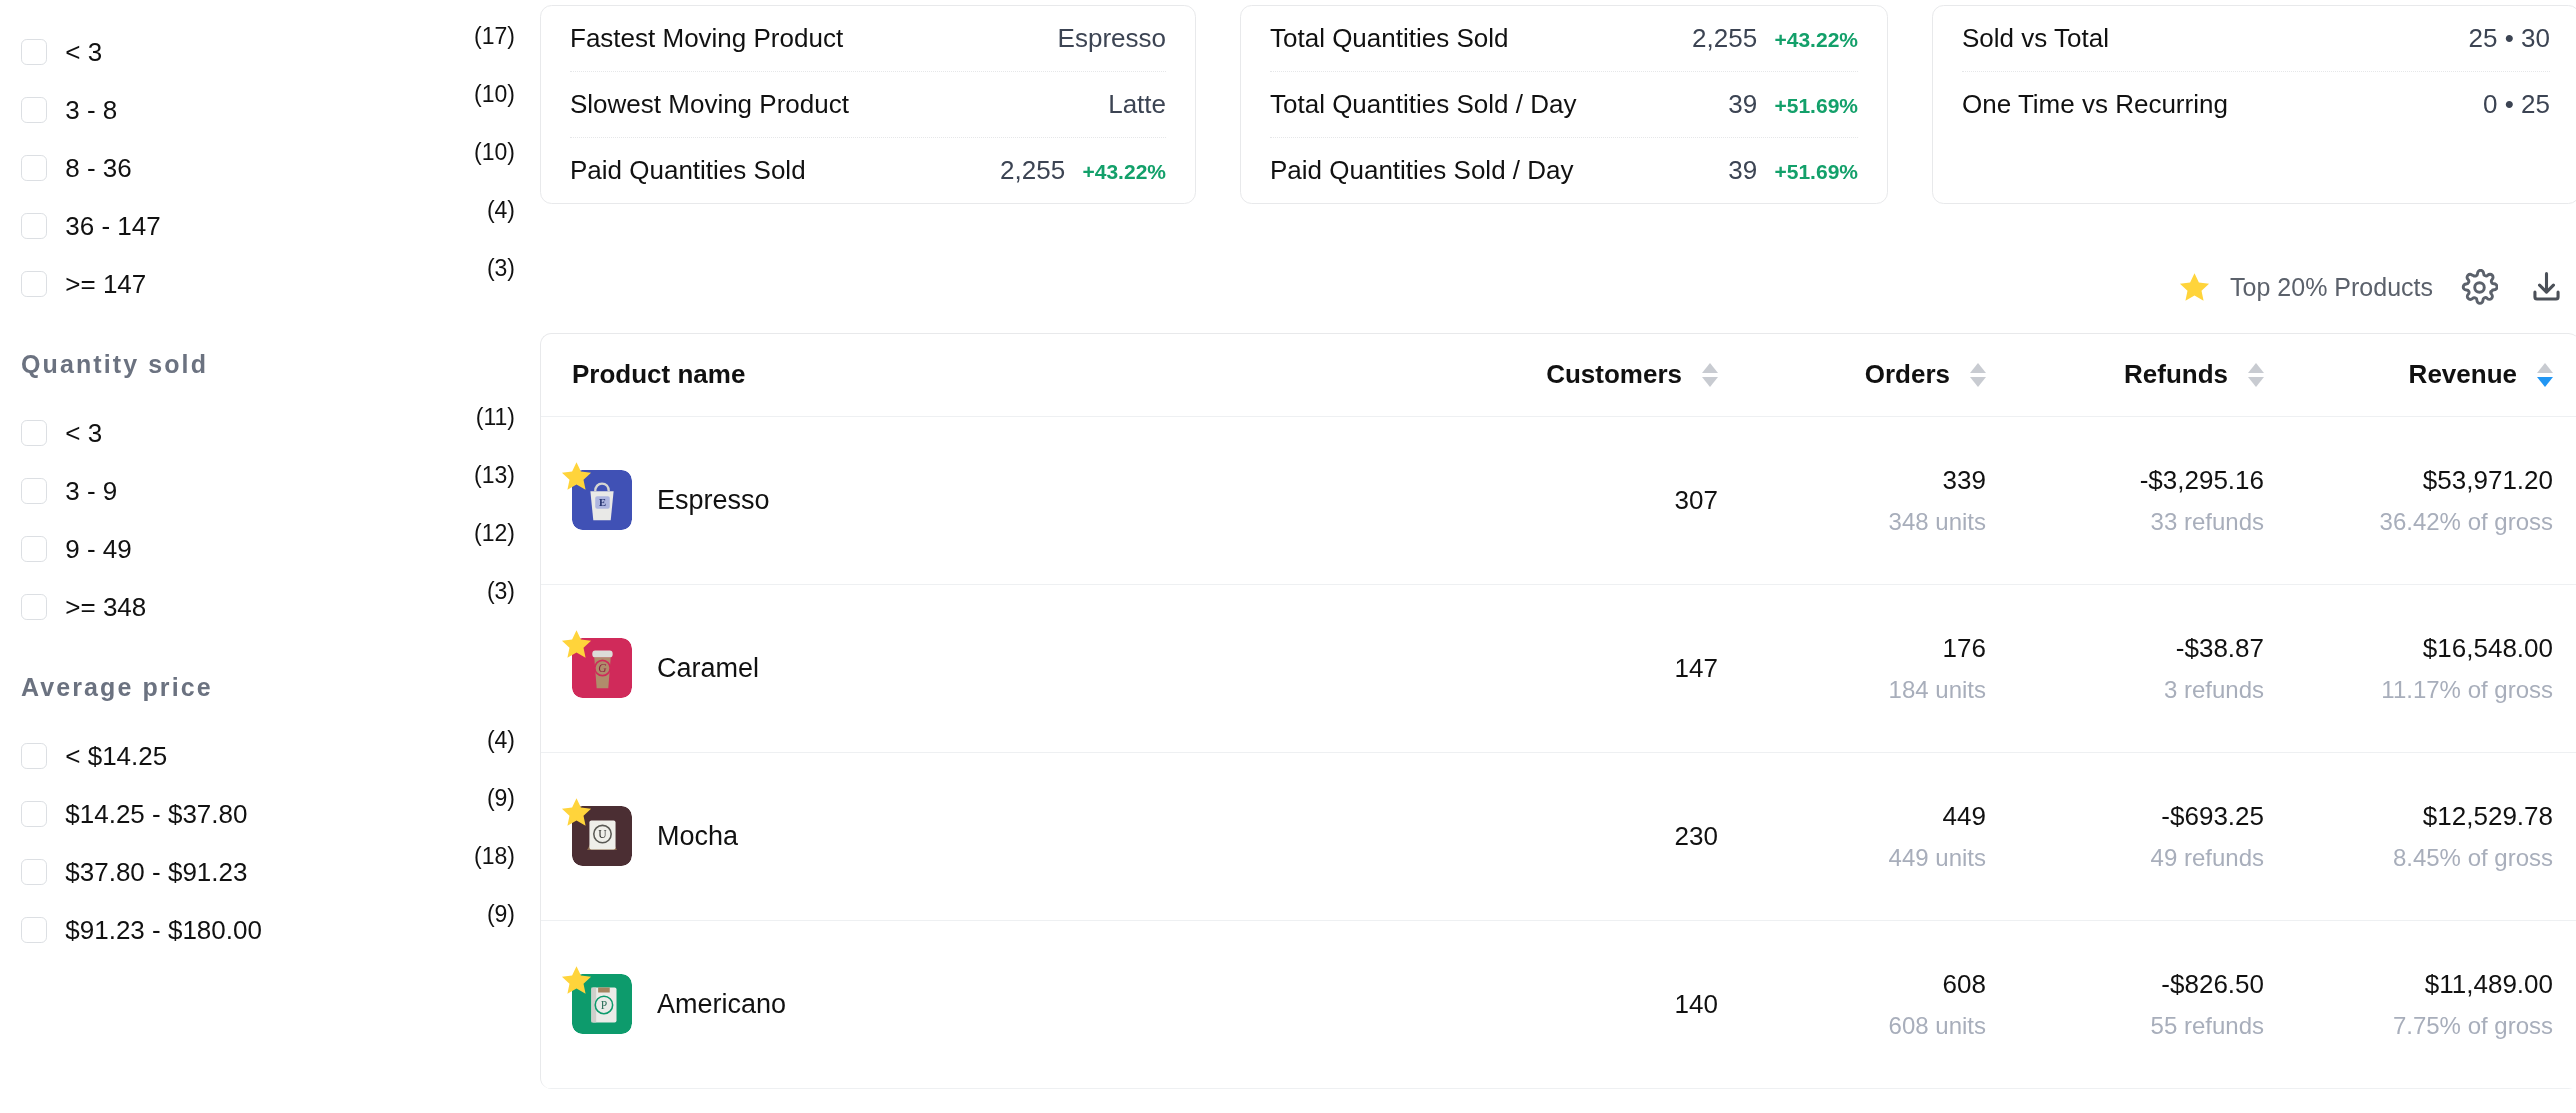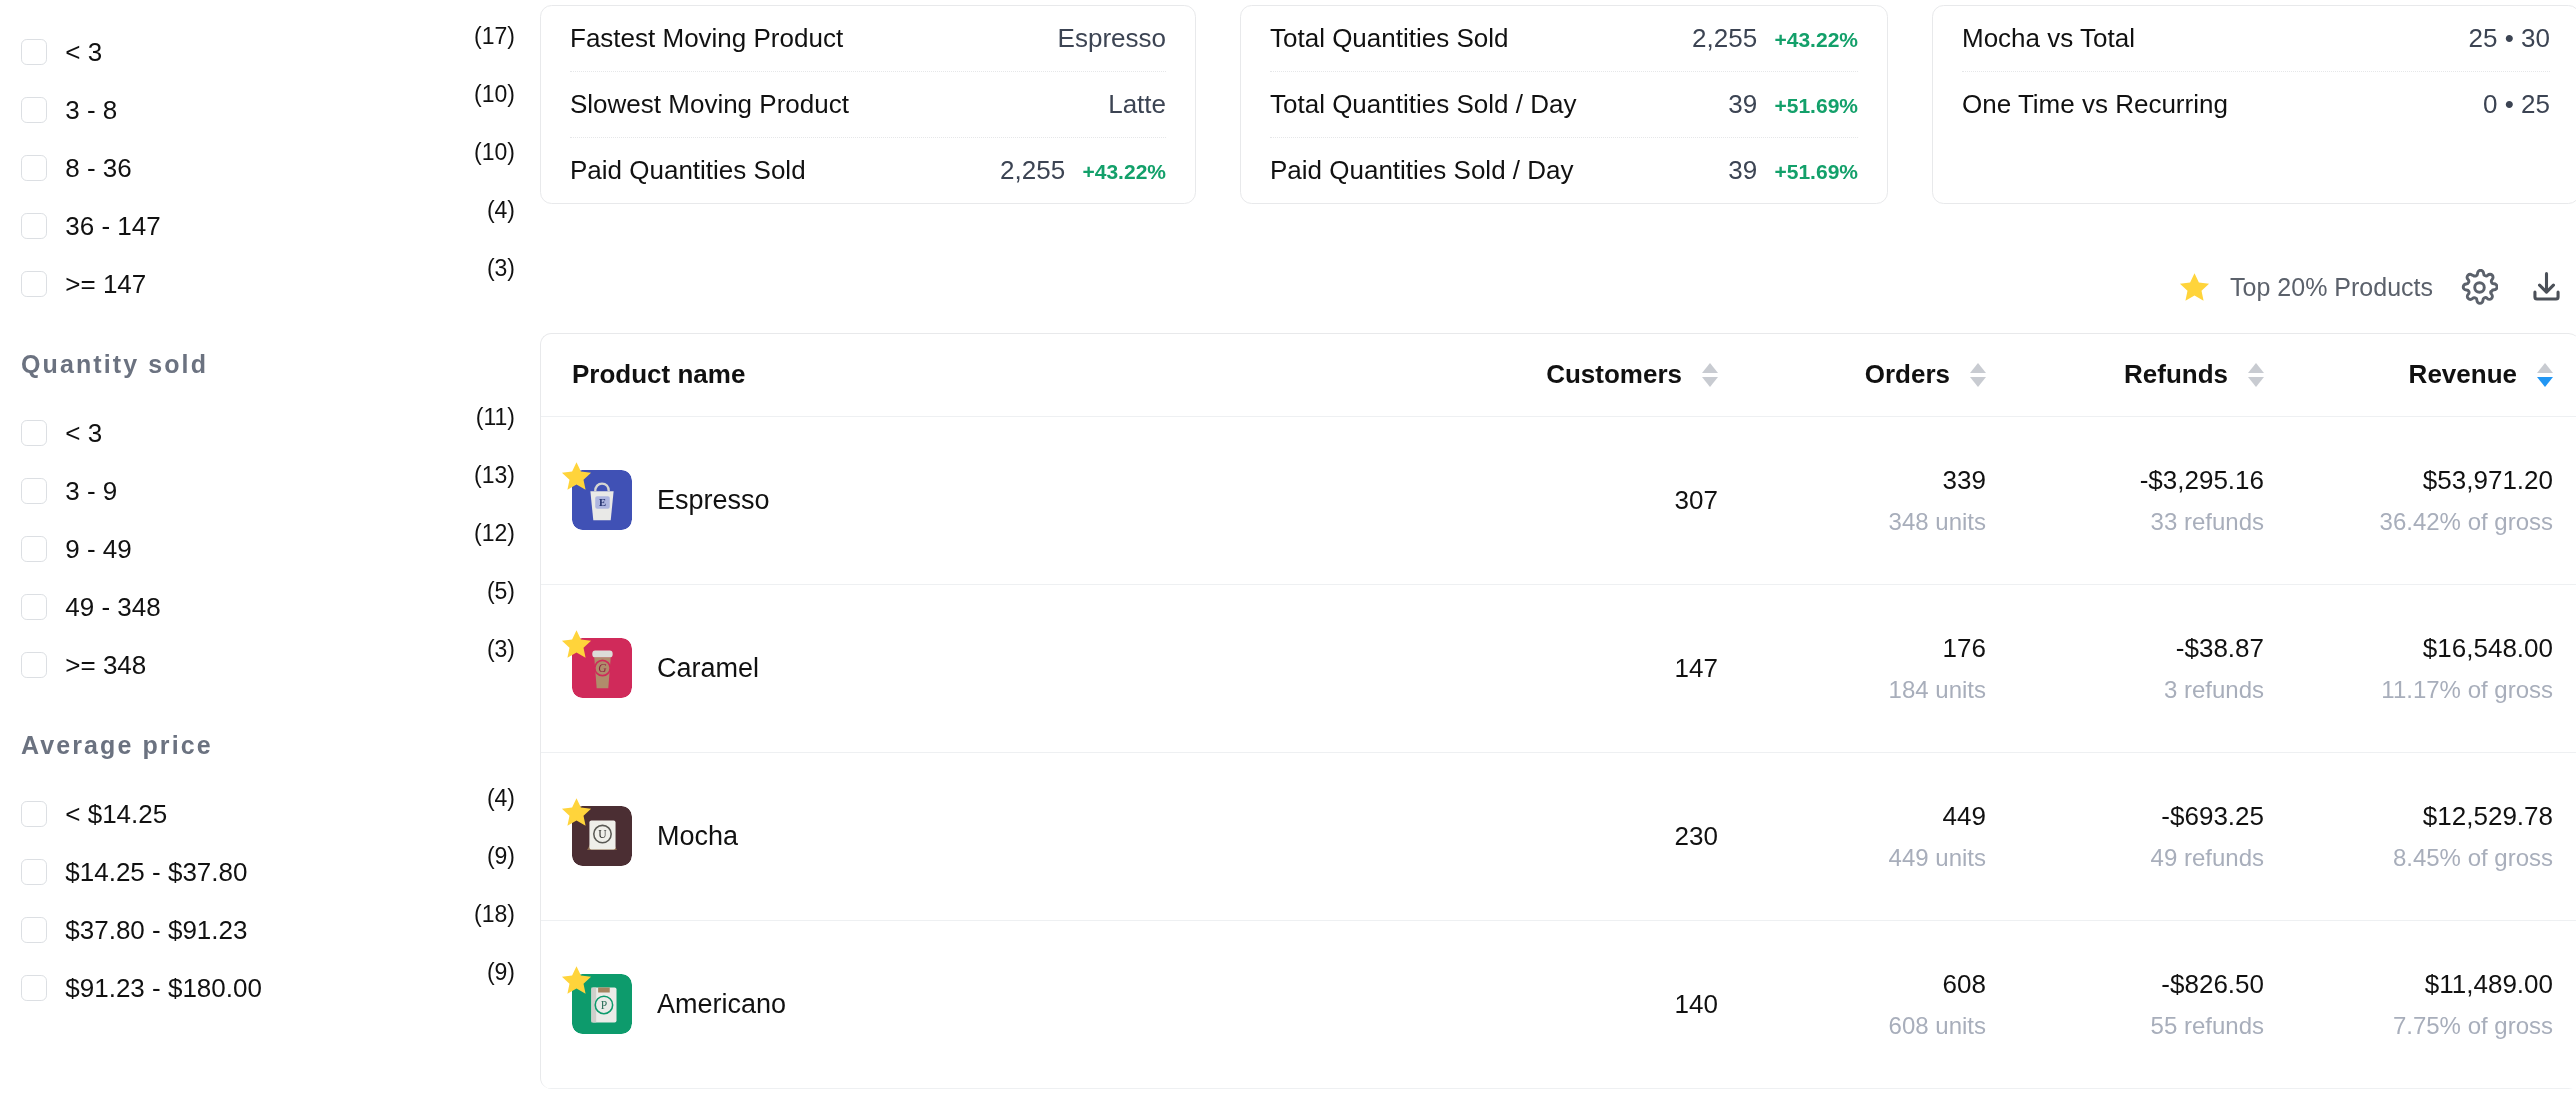--- a/index.html
+++ b/index.html
@@ -148,25 +148,20 @@
           <span class="facet-label">3 - 9</span>
           <span class="facet-count">(13)</span>
         </div>
         <div class="facet-row">
           <span class="cb"></span>
           <span class="facet-label">9 - 49</span>
           <span class="facet-count">(12)</span>
         </div>
         <div class="facet-row">
           <span class="cb"></span>
-          <span class="facet-label">49 - 348</span>
-          <span class="facet-count">(5)</span>
-        </div>
-        <div class="facet-row">
-          <span class="cb"></span>
           <span class="facet-label">&gt;= 348</span>
           <span class="facet-count">(3)</span>
         </div>
       </div>
       <div class="facet">
         <div class="facet-title">Average price</div>
         <div class="facet-row">
           <span class="cb"></span>
           <span class="facet-label">&lt; $14.25</span>
           <span class="facet-count">(4)</span>
@@ -231,21 +226,21 @@
           <div class="kpi-line">
             <span class="kpi-name">Paid Quantities Sold / Day</span>
             <span class="kpi-vals">
               <span class="kpi-val">39</span>
               <span class="kpi-delta">+51.69%</span>
             </span>
           </div>
         </div>
         <div class="kpi-card c3">
           <div class="kpi-line">
-            <span class="kpi-name">Mocha vs Total</span>
+            <span class="kpi-name">Sold vs Total</span>
             <span class="kpi-vals">
               <span class="kpi-val">25 • 30</span>
             </span>
           </div>
           <div class="kpi-line">
             <span class="kpi-name">One Time vs Recurring</span>
             <span class="kpi-vals">
               <span class="kpi-val">0 • 25</span>
             </span>
           </div>

